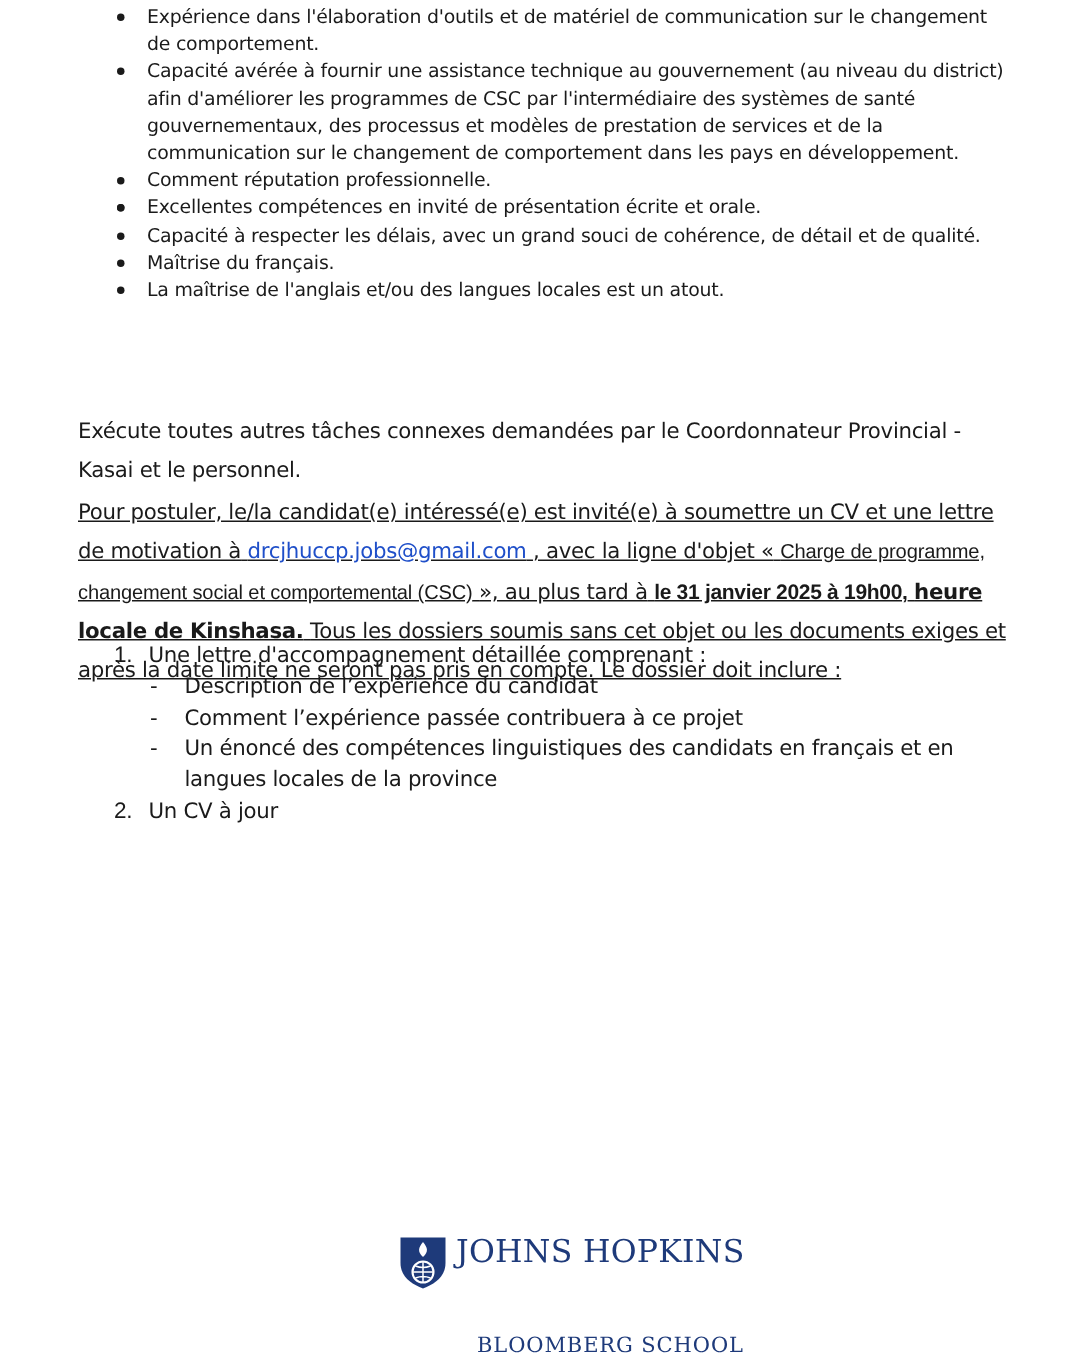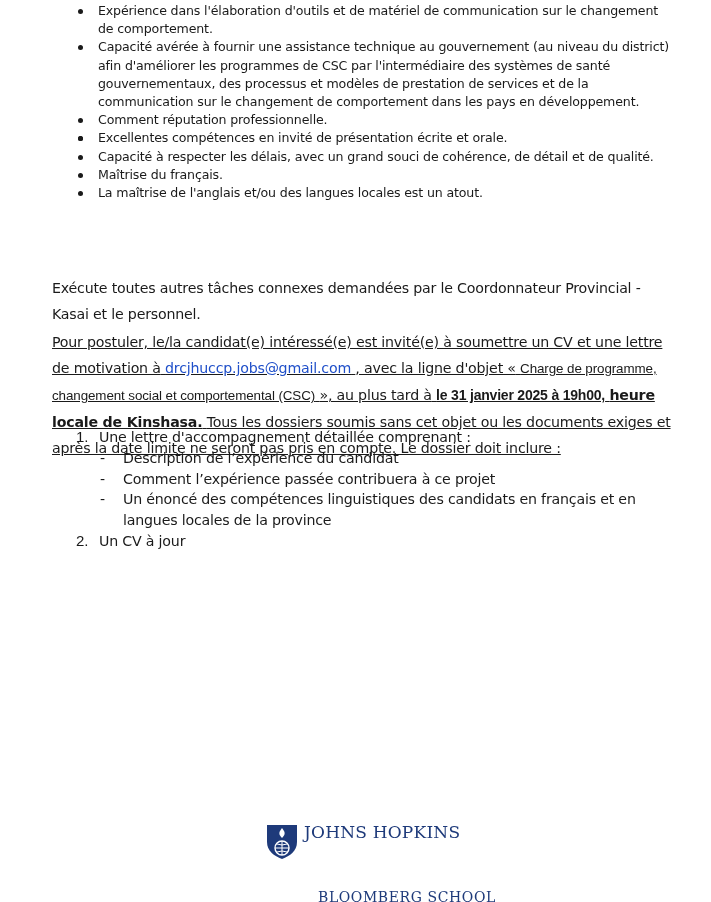--- a/index.html
+++ b/index.html
@@ -38,21 +38,21 @@
     }
     .sublist { list-style: none; margin: 0; padding: 0; }
     .sublist li { position: relative; padding-left: 24px; }
     .sublist li .dash { position: absolute; left: 1px; top: 0; }
     .logo {
       position: absolute; left: 266px; top: 822px; width: 190px; height: 52px;
     }
     .logo .shield { position: absolute; left: 0; top: 2px; width: 32px; height: 36px; }
     .logo .jh {
       position: absolute; left: 38px; top: 0; font-family: "DejaVu Serif", "Liberation Serif", serif;
-      font-size: 17px; color: #1e3a7a; letter-spacing: 0.2px; white-space: nowrap; text-align: center;
+      font-size: 21px; color: #1e3a7a; letter-spacing: 0.2px; white-space: nowrap; text-align: center;
     }
     .logo .bsph {
       position: absolute; left: 52px; font-family: "DejaVu Serif", "Liberation Serif", serif;
       font-size: 14px; color: #1e3a7a; letter-spacing: 0.6px; white-space: nowrap; text-align: center; width: 110px; margin-top: 40px;
     }
     .logo .l1 { top: 27px; }
     .logo .l2 { top: 39px; }
     .logo .l2 i { font-style: italic; letter-spacing: 0; }
   </style>
 </head>

